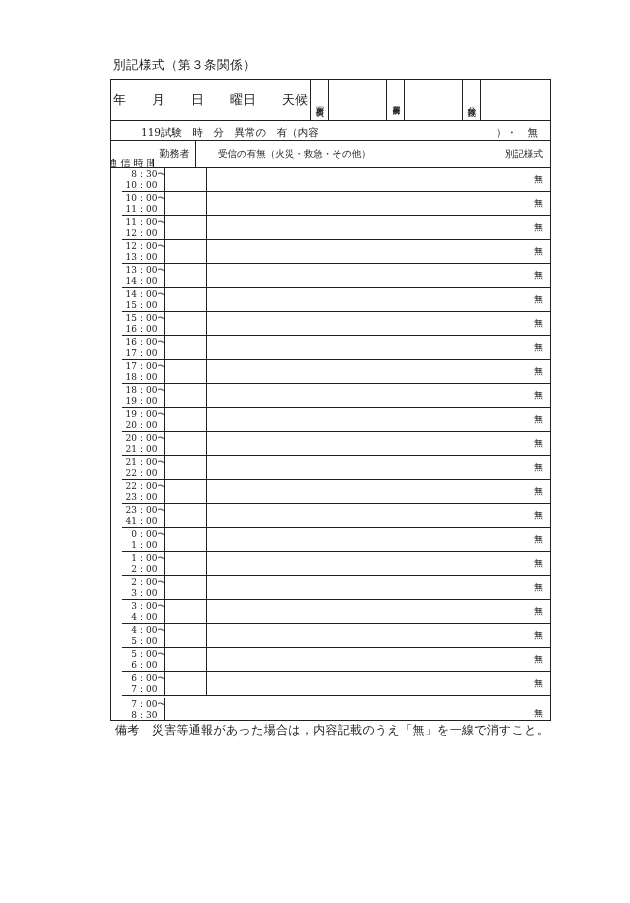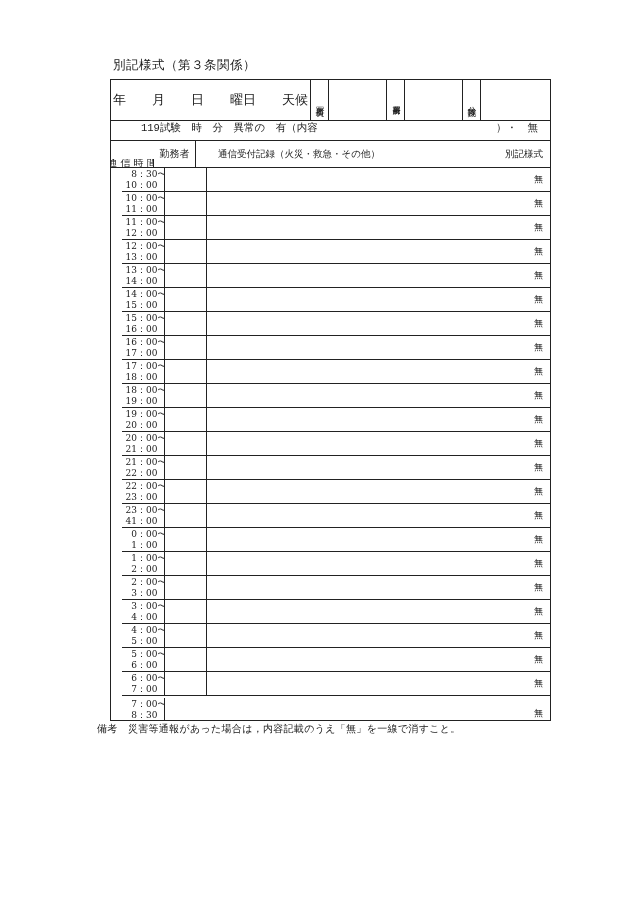--- a/index.html
+++ b/index.html
@@ -25,42 +25,42 @@
   .hrow{height:41px;}
   .date-cell{width:200px;display:flex;align-items:center;justify-content:center;
     font-size:13px;white-space:nowrap;}
   .vcell{width:18px;display:flex;align-items:center;justify-content:center;
     writing-mode:vertical-rl;text-orientation:upright;font-size:9px;
     letter-spacing:1px;line-height:1;padding:1px 0;}
   .vcell.v4{font-size:8px;letter-spacing:0;}
   .seal-cell{width:58px;}
   .hlast{flex:1;}
   
-  .test-row{height:20px;align-items:flex-start;font-size:10.5px;white-space:nowrap;font-family:Liberation Mono, monospace;}
+  .test-row{height:20px;align-items:flex-end;font-size:10.5px;white-space:nowrap;}
   .test-cell{flex:1;display:flex;justify-content:space-between;align-items:center;
     padding-left:30px;padding-right:12px;border-right:none;}
   
   .chead-row{height:27px;font-size:10px;}
   .c1{width:43px;margin-top:18px;}
   .c2{width:42px;text-align:right;}
   .c3{flex:1;border-right:none;}
   .chead-row .cell{display:flex;align-items:center;justify-content:center;white-space:nowrap;}
   .chead-row .c3{justify-content:space-between;padding-left:22px;padding-right:7px;font-size:9.5px;}
   
   .body-row{height:24px;font-size:9px;}
   .body-row:last-child{border-bottom:none;align-items:flex-end;}
   .time-cell{width:43px;padding:1px 0 0 3px;line-height:10.5px;white-space:nowrap;}
   .hh{display:inline-block;min-width:12px;text-align:right;}
   .staff-cell{width:42px;}
   .record-cell{flex:1;border-right:none;display:flex;align-items:center;
     justify-content:flex-end;padding-right:7px;font-size:9px;}
   
   .form-note{
-    position:absolute;left:97px;top:722px;
-    font-size:10px;letter-spacing:.3px;white-space:nowrap;
+    position:absolute;left:115px;top:722px;
+    font-size:12px;letter-spacing:.3px;white-space:nowrap;
   }
 </style>
 </head>
 <body>
 
 <div class="form-title">別記様式（第３条関係）</div>
 
 <div class="form-table">
 
   <div class="trow hrow">
@@ -77,21 +77,21 @@
     <div class="cell test-cell no-r">
       <span>119試験　時　分　異常の　有（内容</span>
       <span>）・　無</span>
     </div>
   </div>
 
   <div class="trow chead-row">
     <div class="cell c1">通 信 時 間</div>
     <div class="cell c2">勤務者</div>
     <div class="cell c3">
-      <span>通信受付記録（火災・救急・その他）</span>
+      <span>受信の有無（火災・救急・その他）</span>
       <span>別記様式</span>
     </div>
   </div>
 
   <div style="display:flex;flex-direction:column;margin-left:11px;">
   <div class="trow body-row">
     <div class="cell time-cell">
       <div><span class="hh">8</span><span>：</span><span>30</span><span>〜</span></div>
       <div><span class="hh">10</span><span>：</span><span>00</span></div>
     </div>

